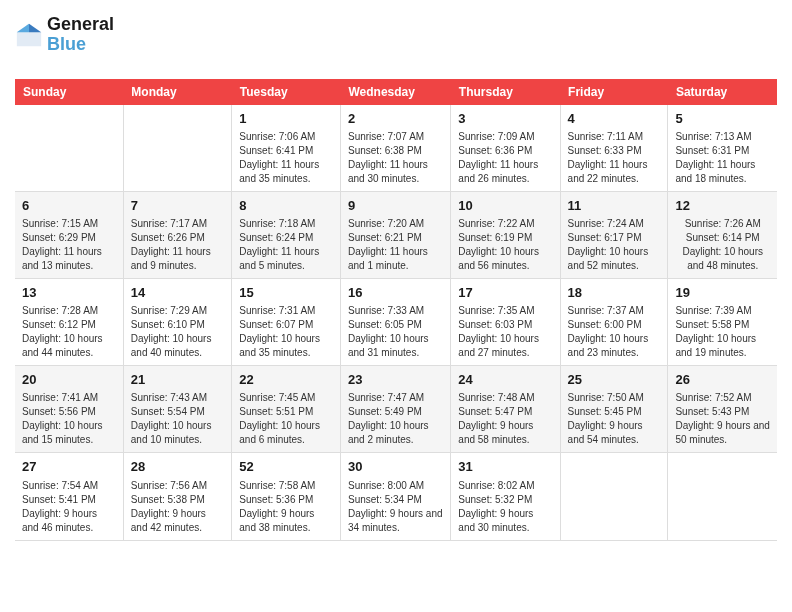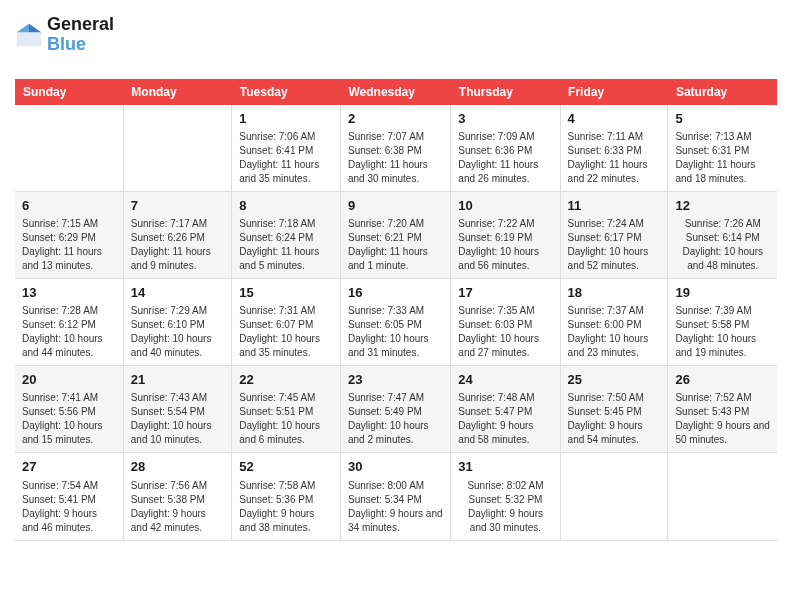--- a/index.html
+++ b/index.html
@@ -317,21 +317,21 @@
 Daylight: 9 hours and 38 minutes.</div>
         </td>
         <td>
           <span class="day-num">30</span>
           <div class="day-info" style="white-space: pre-line;">Sunrise: 8:00 AM
 Sunset: 5:34 PM
 Daylight: 9 hours and 34 minutes.</div>
         </td>
         <td>
           <span class="day-num">31</span>
-          <div class="day-info" style="white-space: pre-line; text-align: center;">Sunrise: 8:02 AM
+          <div class="day-info" style="white-space: pre-line;">Sunrise: 8:02 AM
 Sunset: 5:32 PM
 Daylight: 9 hours and 30 minutes.</div>
         </td>
         <td></td>
         <td></td>
       </tr>
     </tbody>
 </table>
 
 </body></html>

